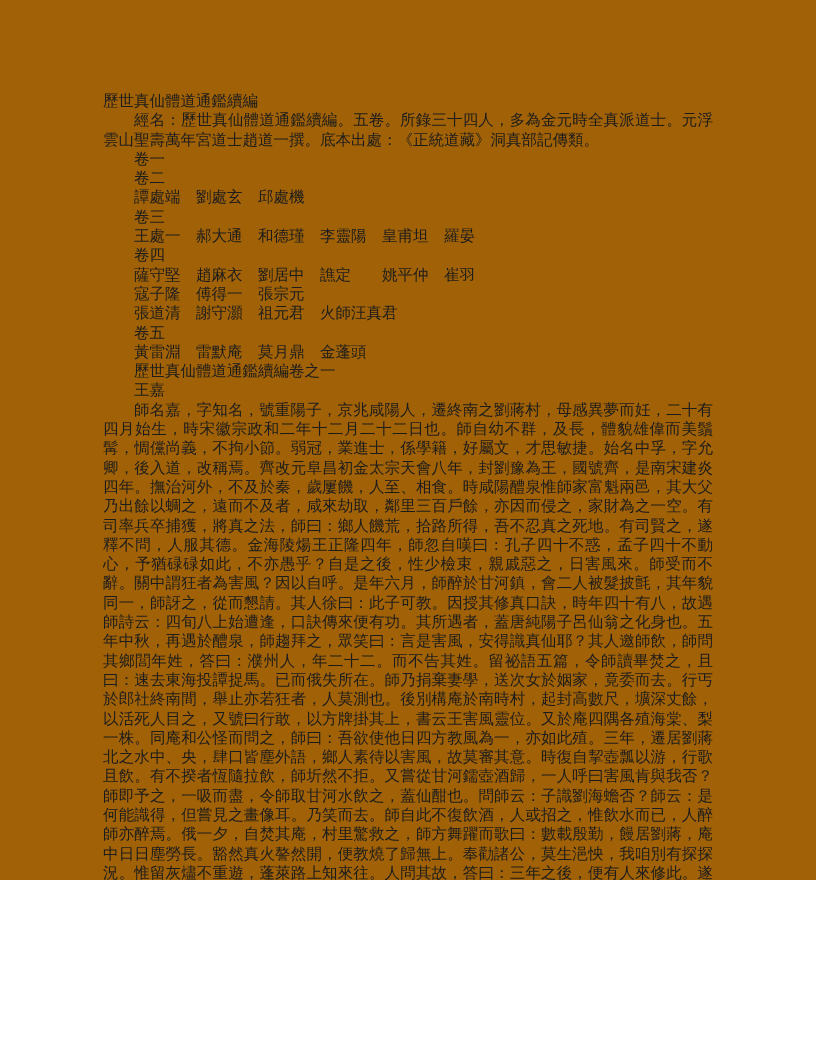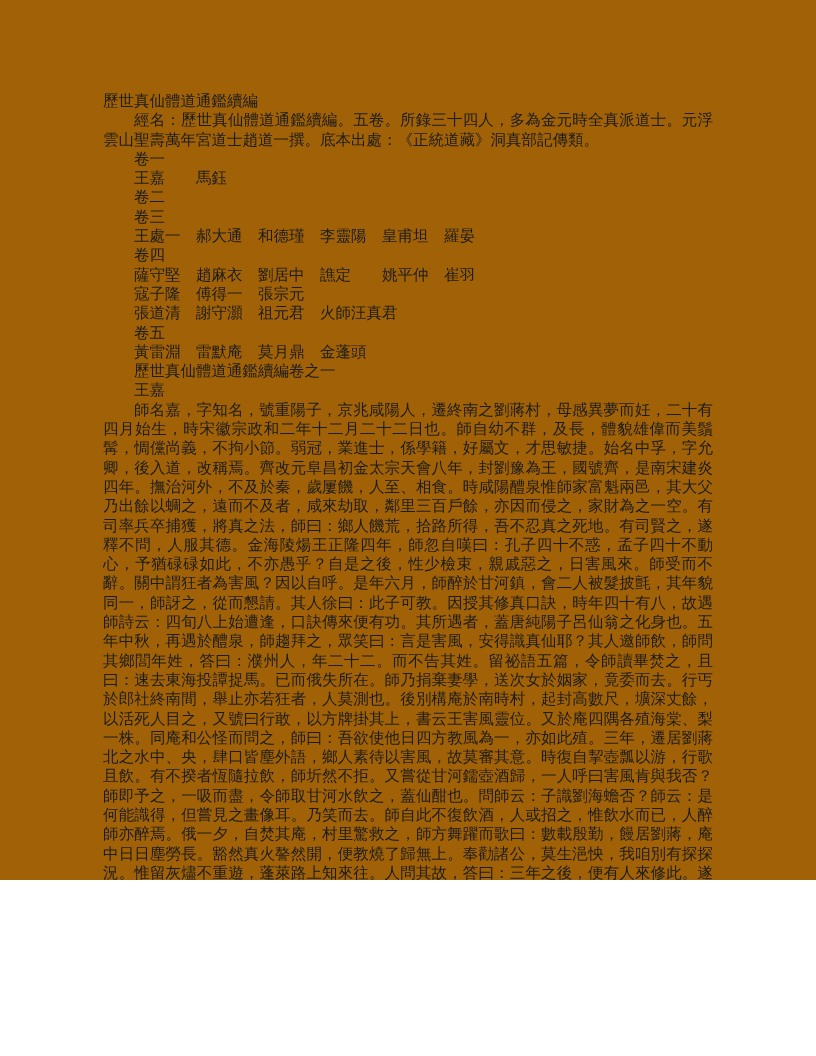--- a/index.html
+++ b/index.html
@@ -34,25 +34,25 @@
 <body>
 
 <div class="page">
 
   <div class="line">歷世真仙體道通鑑續編</div>
 
   <p class="para">經名：歷世真仙體道通鑑續編。五卷。所錄三十四人，多為金元時全真派道士。元浮雲山聖壽萬年宮道士趙道一撰。底本出處：《正統道藏》洞真部記傳類。</p>
 
 
   <div class="line ind">卷一</div>
-  <div class="line ind namerow">
-    <span class="nm">王嘉</span><span class="nm">馬鈺</span>
-  </div>
 
   <div class="line ind">卷二</div>
+  <div class="line ind namerow">
+    <span class="nm">譚處端</span><span class="nm">劉處玄</span><span class="nm">邱處機</span>
+  </div>
 
   <div class="line ind">卷三</div>
   <div class="line ind namerow">
     <span class="nm">王處一</span><span class="nm">郝大通</span><span class="nm">和德瑾</span><span class="nm">李靈陽</span><span class="nm">皇甫坦</span><span class="nm">羅晏</span>
   </div>
 
   <div class="line ind">卷四</div>
   <div class="line ind namerow">
     <span class="nm">薩守堅</span><span class="nm">趙麻衣</span><span class="nm">劉居中</span><span class="nm">譙定</span><span class="nm">姚平仲</span><span class="nm">崔羽</span>
   </div>

